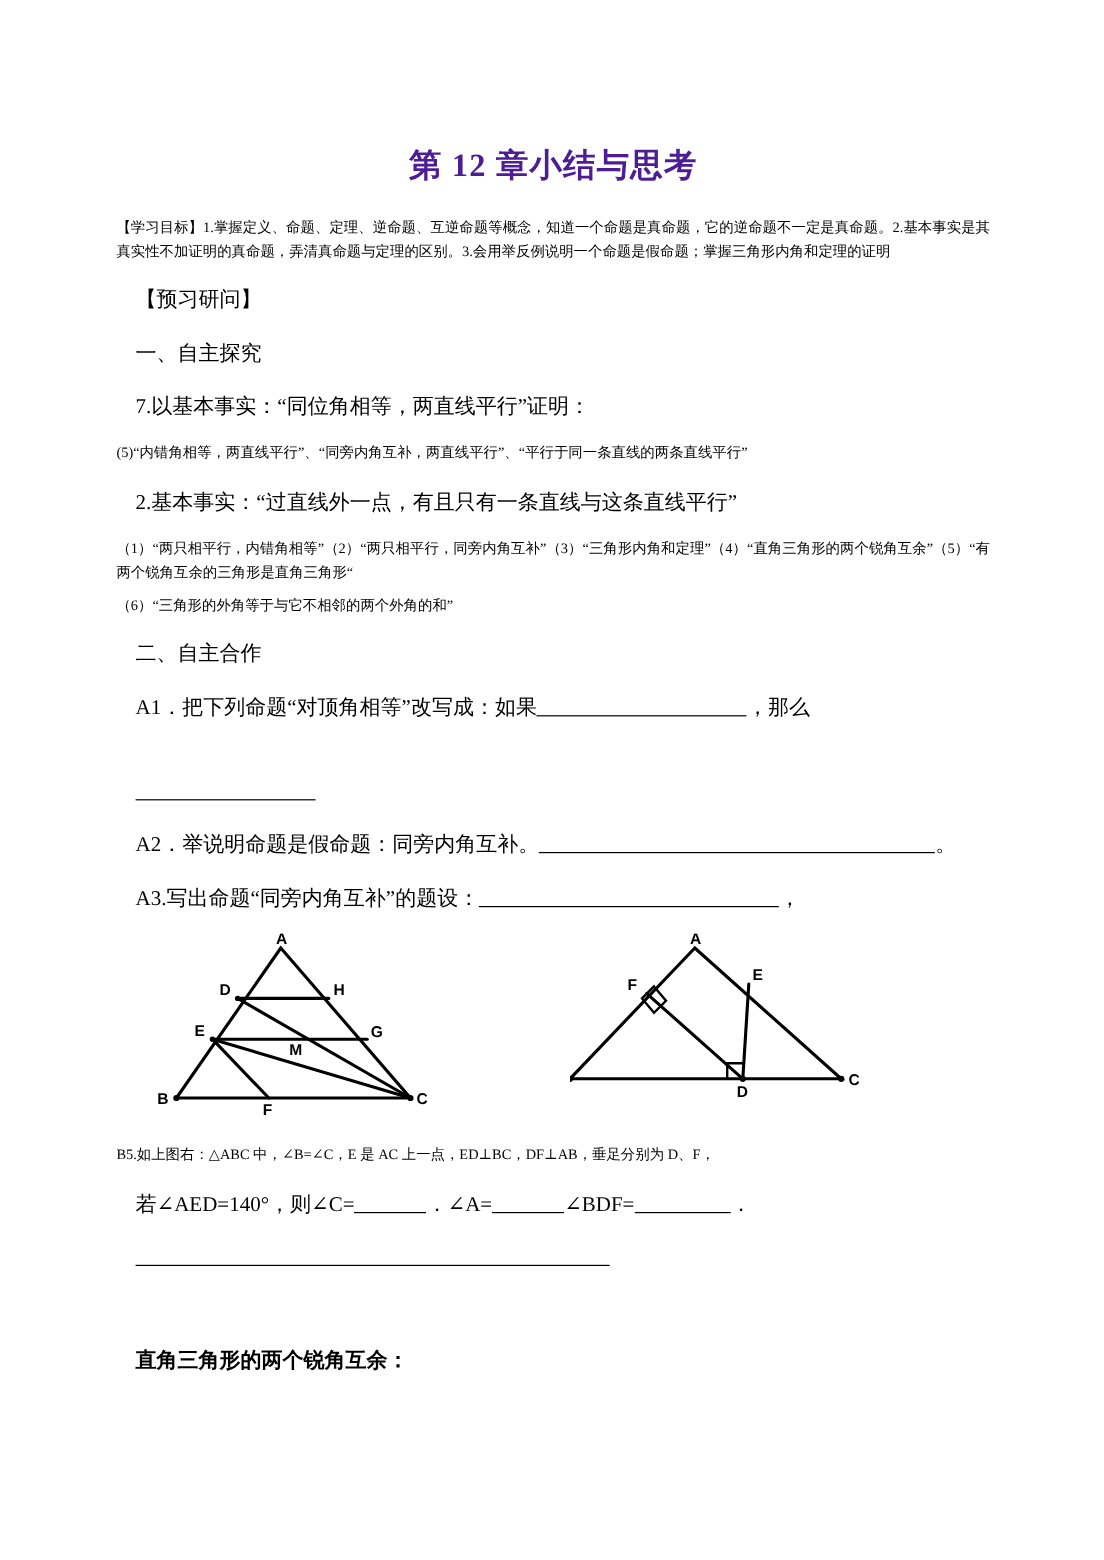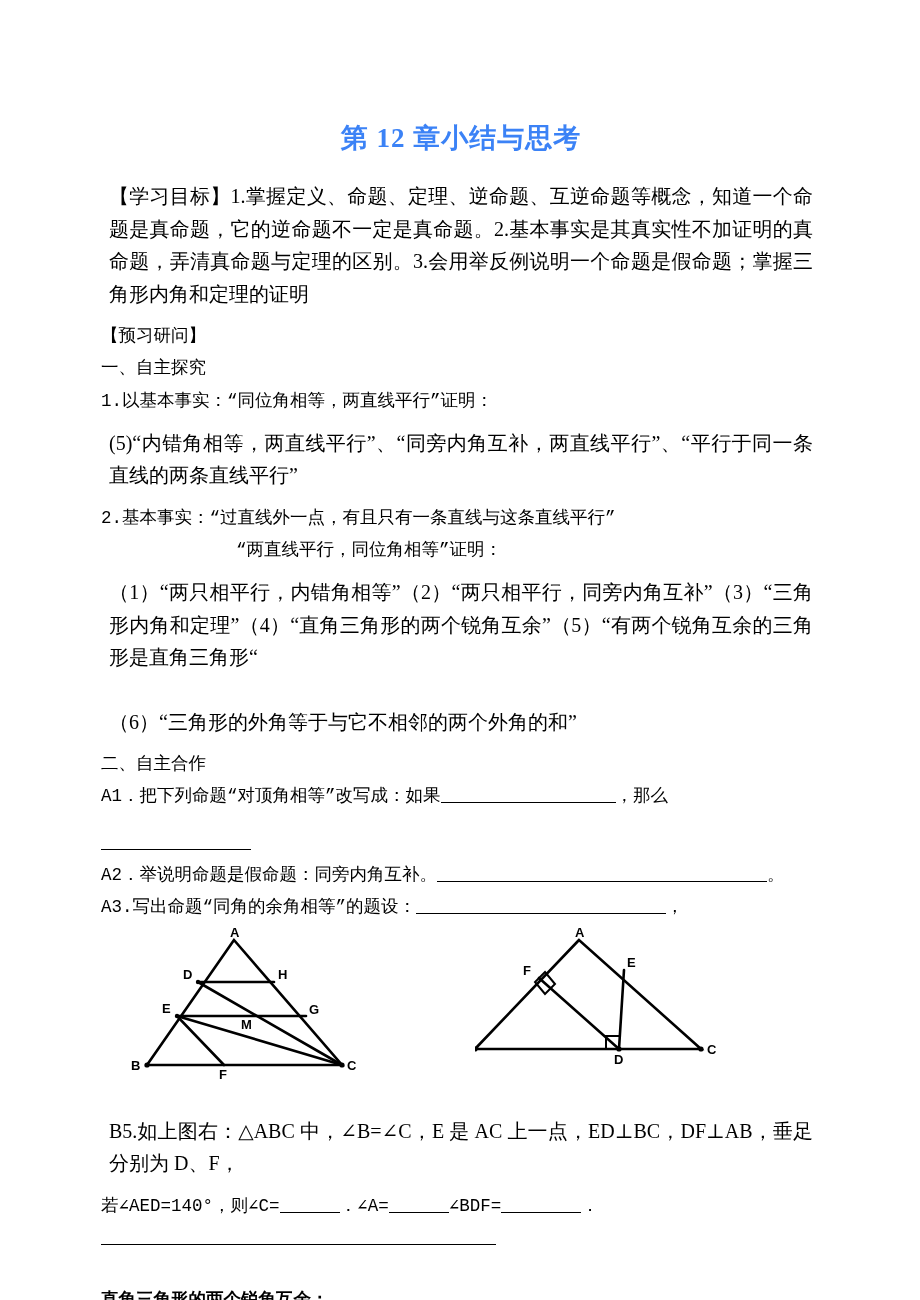--- a/index.html
+++ b/index.html
@@ -10,38 +10,37 @@
     -webkit-font-smoothing:antialiased;
   }
   .page{position:relative;width:920px;height:1300px;overflow:hidden;background:#fff;}
   .doc{position:absolute;left:97px;top:100px;width:728px;}
 
   .title{
     text-align:center;
     font-family:"Liberation Serif","DejaVu Serif",serif;
     font-weight:bold;
     font-size:27px;
-    color:#3b82f6;
+    color:#4c1d95;
     letter-spacing:1px;
     margin:22px 0 26px 0;
     line-height:1.2;
   }
 
   p.line{
-    margin:4px;
+    margin:16px;
     font-size:17.5px;
     line-height:1.62;
     text-align:justify;
     text-justify:inter-ideograph;
     word-break:break-all;
-    font-family:Liberation Mono, monospace;
   }
   p.block{
-    margin:12px;
-    font-size:20px;
+    margin:0;
+    font-size:12px;
     line-height:1.62;
     text-align:justify;
     text-justify:inter-ideograph;
     word-break:break-all;
   }
   .bold{font-weight:bold;}
   .indent-center{padding-left:135px;}
   .gap8{height:8px;}
   .gap10{height:10px;}
   .gap26{height:26px;}
@@ -89,44 +88,43 @@
   <div class="doc">
 
     <h1 class="title">第 12 章小结与思考</h1>
 
     <p class="block"><span>【学习目标】</span><span>1.掌握定义、命题、定理、逆命题、互逆命题等概念，知道一个命题是真命题，它的逆命题不一定是真命题。2.基本事实是其真实性不加证明的真命题，弄清真命题与定理的区别。3.会用举反例说明一个命题是假命题；掌握三角形内角和定理的证明</span></p>
 
     <p class="line">【预习研问】</p>
 
     <p class="line">一、自主探究</p>
 
-    <p class="line">1.以基本事实：“同位角相等，两直线平行”证明：</p>
+    <p class="line">7.以基本事实：“同位角相等，两直线平行”证明：</p>
 
     <p class="block">(5)“内错角相等，两直线平行”、“同旁内角互补，两直线平行”、“平行于同一条直线的两条直线平行”</p>
 
     <p class="line">2.基本事实：“过直线外一点，有且只有一条直线与这条直线平行”</p>
 
-    <p class="line indent-center">“两直线平行，同位角相等”证明：</p>
 
     <p class="block">（1）“两只相平行，内错角相等”（2）“两只相平行，同旁内角互补”（3）“三角形内角和定理”（4）“直角三角形的两个锐角互余”（5）“有两个锐角互余的三角形是直角三角形“</p>
 
     <div class="gap8"></div>
 
     <p class="block">（6）“三角形的外角等于与它不相邻的两个外角的和”</p>
 
     <p class="line">二、自主合作</p>
 
     <p class="line"><span>A1．把下列命题“对顶角相等”改写成：如果</span><span class="blank b-175"></span><span>，那么</span></p>
 
     <div class="gap10"></div>
     <p class="line"><span class="blank b-150"></span></p>
 
     <p class="line"><span>A2．举说明命题是假命题：同旁内角互补。</span><span class="blank b-330"></span><span>。</span></p>
 
-    <p class="line"><span>A3.写出命题“同角的余角相等”的题设：</span><span class="blank b-250"></span><span>，</span></p>
+    <p class="line"><span>A3.写出命题“同旁内角互补”的题设：</span><span class="blank b-250"></span><span>，</span></p>
 
 
 
     <div class="figures">
 
       <div class="fig fig-left">
         <svg width="260" height="155" viewBox="0 0 260 155">
           <g stroke="#000" stroke-width="2.6" fill="none" stroke-linecap="round">
 
             <path d="M117 12 L30 137 L225 137 Z"></path>

